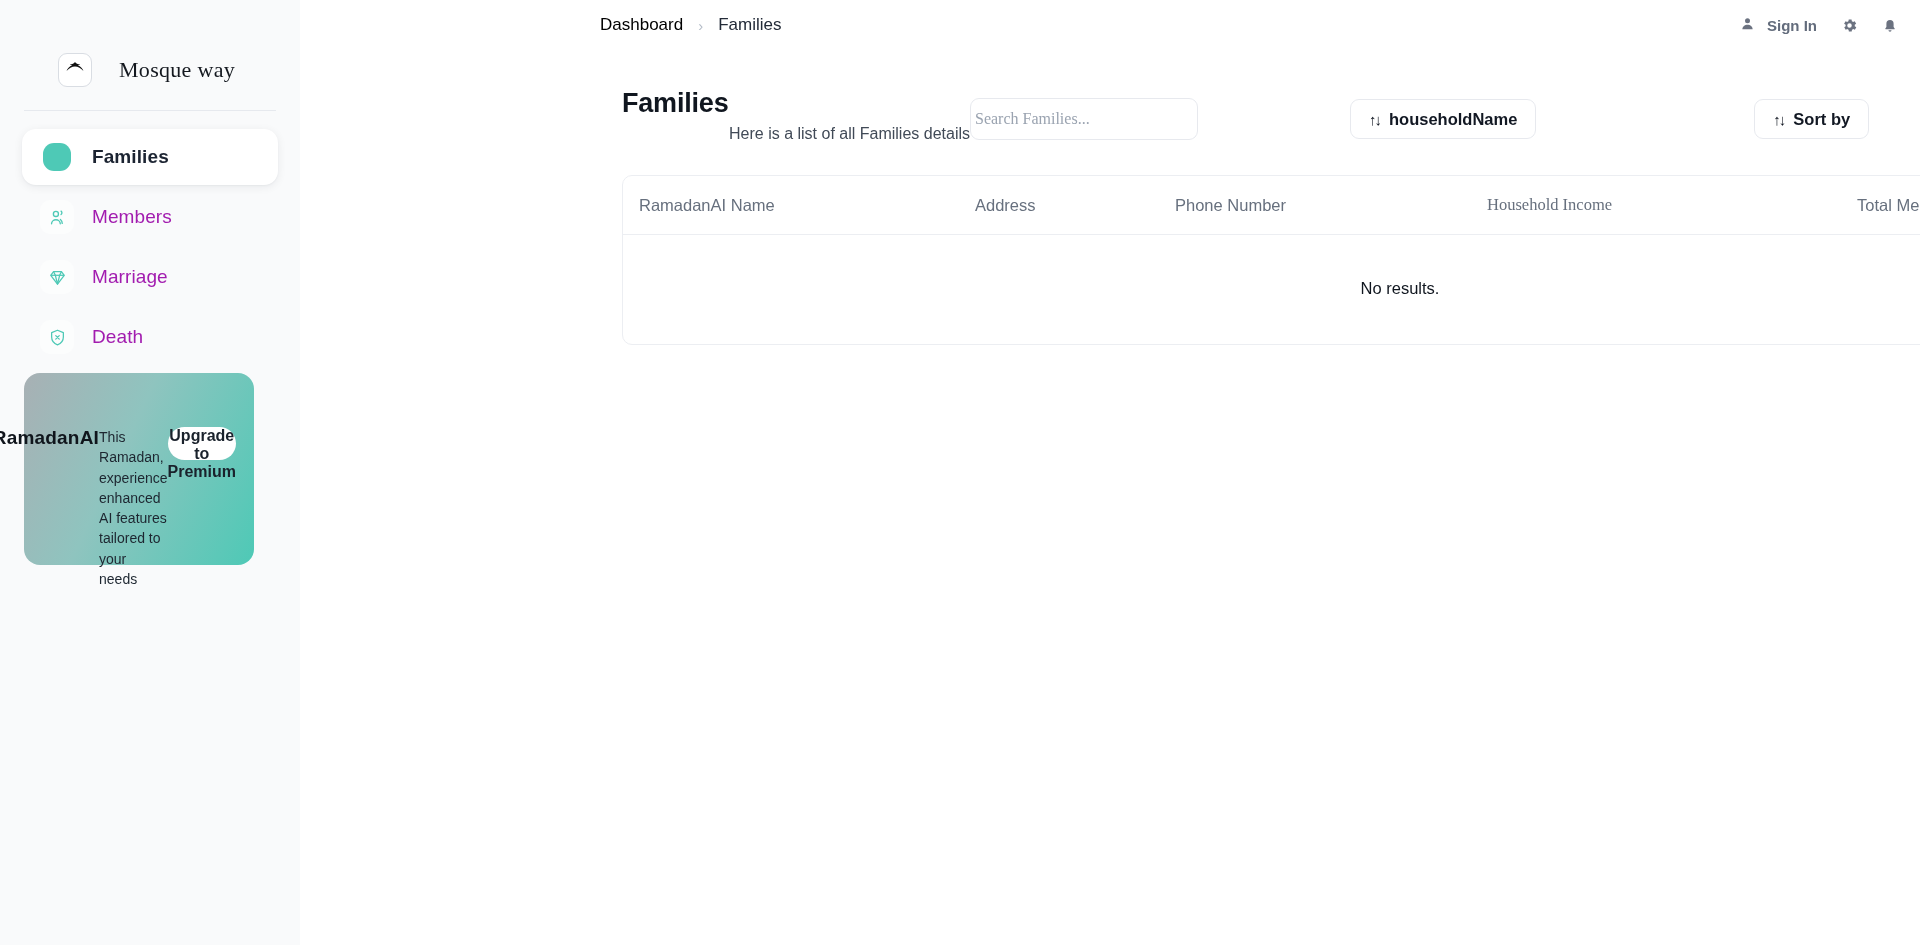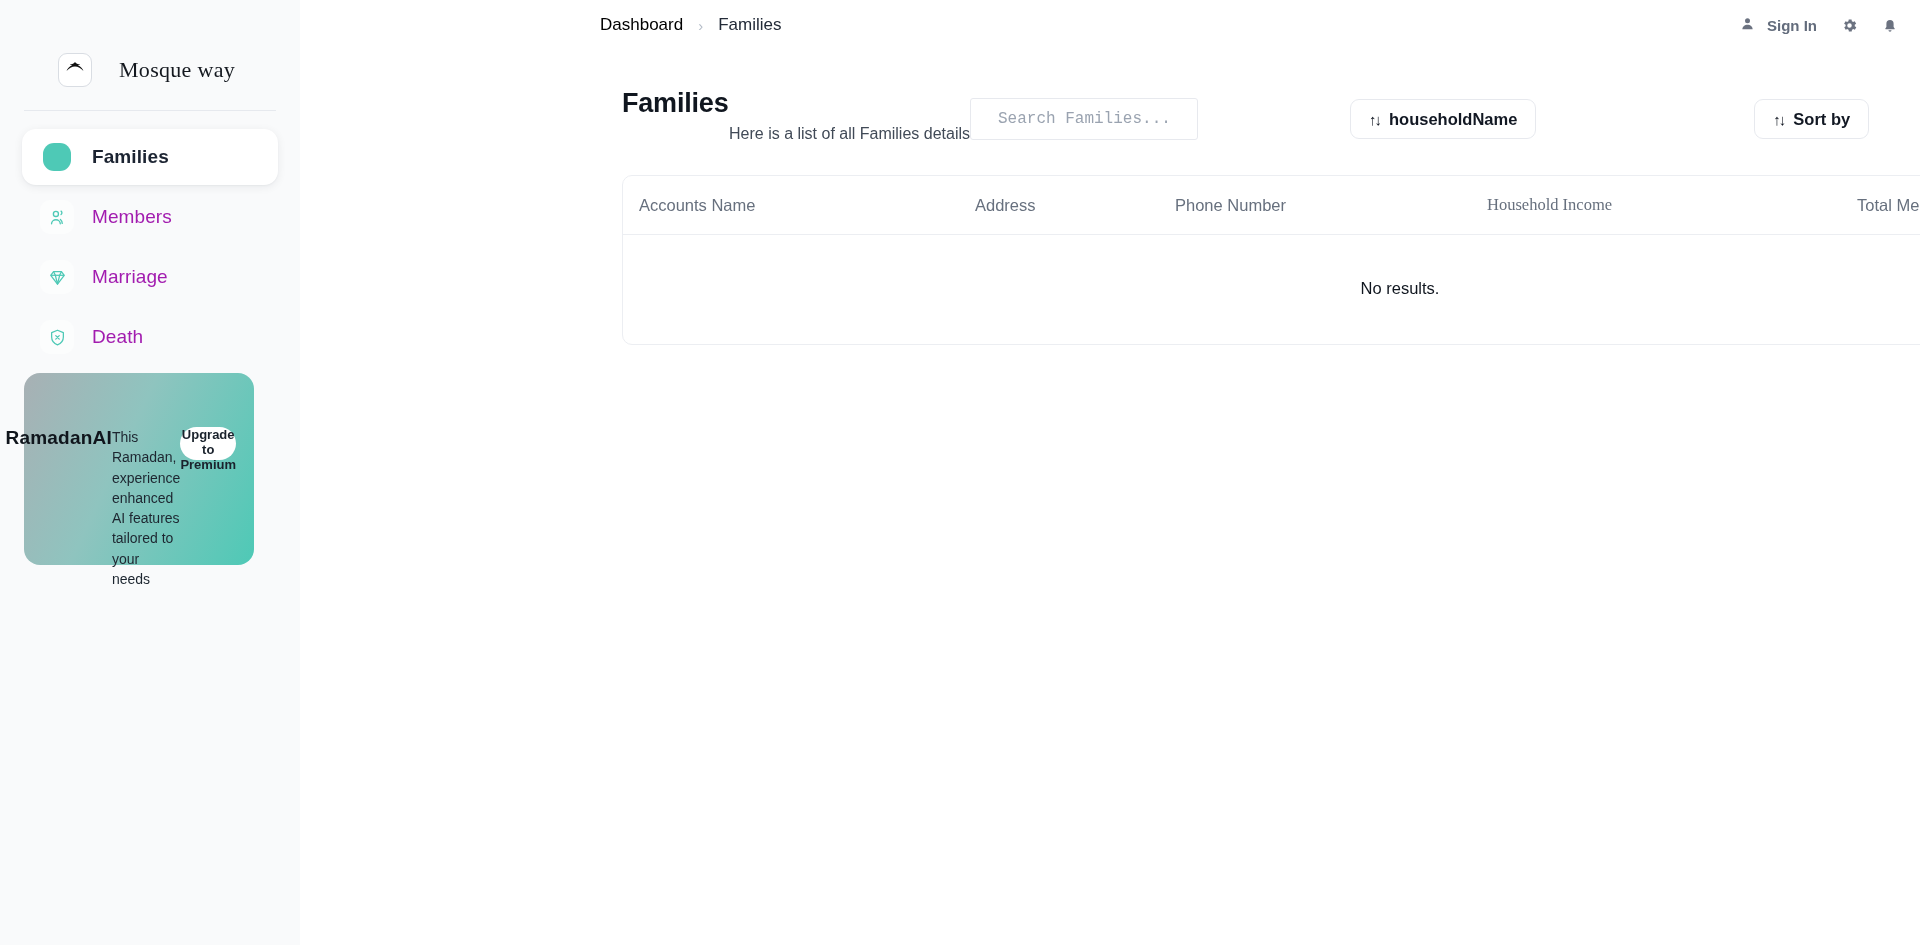--- a/index.html
+++ b/index.html
@@ -86,21 +86,21 @@
     margin-bottom: 7px; letter-spacing: .2px;
   }
   .promo-desc {
     font-size: 14px; line-height: 1.45; color: #1d2630;
     margin-bottom: 14px;
   }
   .promo-btn {
     background: #ffffff; border: none; border-radius: 22px;
     height: 33px; width: 100%;
     font-family: "Liberation Sans", sans-serif;
-    font-size: 13px; font-weight: 700; color: #1a222c;
+    font-size: 16px; font-weight: 700; color: #1a222c;
     cursor: pointer;
   }
 
   
   .main { flex: 1; height: 945px; position: relative; background: #ffffff; }
   .topbar {
     height: 50px; display: flex; align-items: center;
     justify-content: space-between;
     padding: 0 22px 0 300px;
   }
@@ -123,24 +123,24 @@
   .page-head {
     display: flex; align-items: flex-start;
     padding: 38px 40px 0 22px;
   }
   .page-title { font-size: 27px; font-weight: 700; color: #10161f; letter-spacing: -.2px; }
   .page-sub { font-size: 16px; color: #414a57; margin-top: 6px; text-align: right; }
   .head-left { width: 348px; flex: 0 0 348px; }
 
   .search-box {
     width: 228px; height: 42px;
-    border: 1px solid #e7e9ee; border-radius: 3px;
-    background: #ffffff;
-    padding: 0 27px;
-    font-family: Liberation Mono, monospace; font-size: 16px;
+    border: 1px solid #e7e9ee; border-radius: 9px;
+    background: #ffffff;
+    padding: 0 4px;
+    font-family: Liberation Serif, serif; font-size: 16px;
     color: #2b3440; margin-top: 10px;
   }
   .search-box::placeholder { color: #9aa3b0; }
   .head-spacer-a { flex: 0 0 152px; }
   .pill {
     height: 40px; margin-top: 11px;
     display: inline-flex; align-items: center; gap: 9px;
     padding: 0 18px;
     background: #ffffff; border: 1px solid #e7e9ee; border-radius: 9px;
     font-size: 16.5px; font-weight: 700; color: #121823;
@@ -317,21 +317,21 @@
         </button>
 
         <div class="head-spacer-c"></div>
 
       </div>
 
       <div class="table-wrap">
         <table>
           <thead>
             <tr>
-              <th>Accounts Name</th>
+              <th>RamadanAI Name</th>
               <th>Address</th>
               <th>Phone Number</th>
               <th>Household Income</th>
               <th>Total Members</th>
             </tr>
           </thead>
           <tbody>
             <tr>
               <td class="empty-cell" colspan="5">No results.</td>
             </tr>

